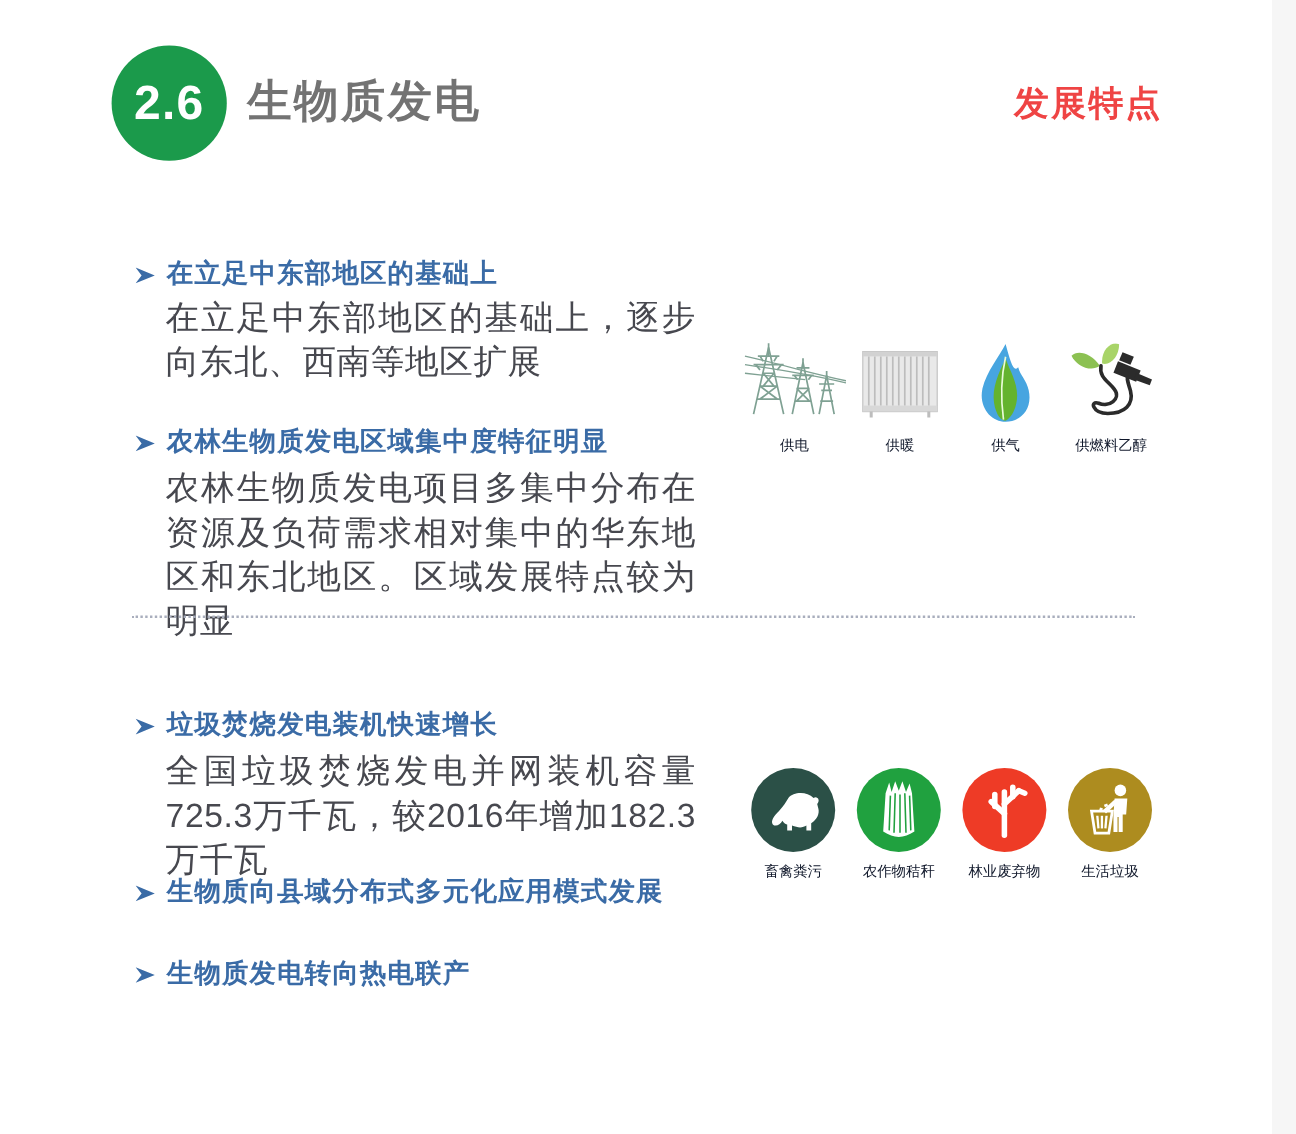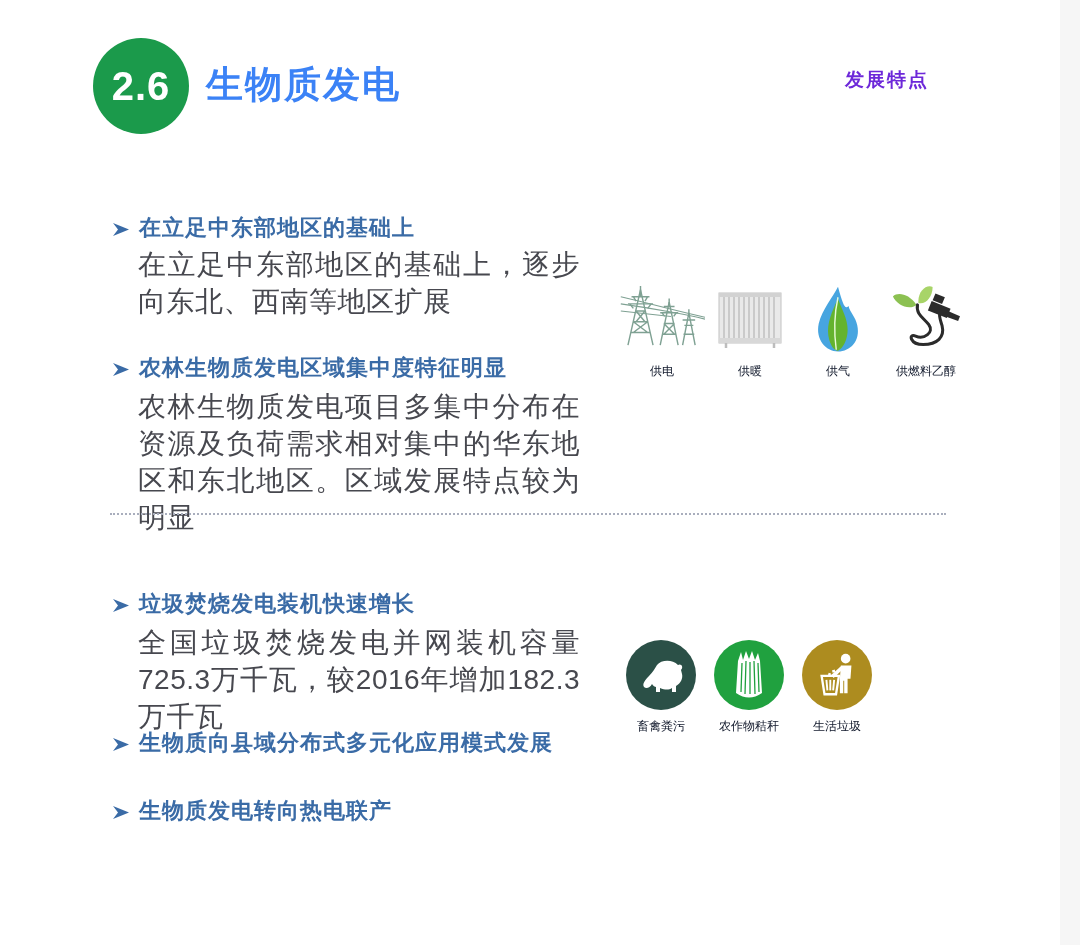--- a/index.html
+++ b/index.html
@@ -10,25 +10,25 @@
   
   .section-circle {
     position: absolute; left: 93px; top: 38px;
     width: 96px; height: 96px; border-radius: 50%;
     background: #1b9a4b; color: #ffffff;
     display: flex; align-items: center; justify-content: center;
     font-size: 40px; font-weight: bold; letter-spacing: 1px;
   }
   .page-title {
     position: absolute; left: 206px; top: 60px;
-    font-size: 37px; font-weight: bold; color: #3b82f6; letter-spacing: 2px;
+    font-size: 37px; font-weight: bold; color: #737373; letter-spacing: 2px;
   }
   .page-subtitle {
     position: absolute; left: 845px; top: 67px;
-    font-size: 19px; font-weight: bold; color: #6d28d9; letter-spacing: 2px; font-family: Liberation Serif, serif;
+    font-size: 29px; font-weight: bold; color: #ef4444; letter-spacing: 2px; font-family: Liberation Serif, serif;
   }
 
   
   .bullet-heading {
     position: absolute; left: 113px;
     display: flex; align-items: center; gap: 9px;
     color: #3a6ba6; font-size: 22px; font-weight: bold; letter-spacing: 1px;
     white-space: nowrap;
   }
   .bullet-heading .arrow { flex: 0 0 auto; display: inline-flex; margin-top: 2px; }
@@ -227,20 +227,35 @@
               <line x1="25" y1="13" x2="25" y2="45"></line>
               <line x1="29" y1="12" x2="30" y2="45"></line>
               <line x1="33" y1="14" x2="34" y2="43"></line>
             </g>
           </svg>
         </div>
       </div>
       <div class="icon-label">农作物秸秆</div>
     </div>
 
+    <div class="icon-cell">
+      <div class="icon-art">
+        <div class="circle-badge" style="background:#ee3b26">
+          <svg width="48" height="50" viewBox="0 0 48 50" stroke="#ffffff" stroke-width="4.6" stroke-linecap="round" fill="none">
+            <path d="M24 46 L24 10"></path>
+            <path d="M24 28 L13 18"></path>
+            <path d="M16 22 L16 12"></path>
+            <path d="M24 20 L36 9"></path>
+            <path d="M31 14 L31 6"></path>
+            <path d="M36 9 L41 11"></path>
+          </svg>
+        </div>
+      </div>
+      <div class="icon-label">林业废弃物</div>
+    </div>
 
     <div class="icon-cell">
       <div class="icon-art">
         <div class="circle-badge" style="background:#ad8c1f">
           <svg width="50" height="50" viewBox="0 0 52 52" fill="#ffffff">
             <circle cx="35" cy="9" r="5"></circle>
             <path d="M30 16 L41 16 L40 30 L37 30 L37 45 L33.5 45 L33.5 32 L32.5 32 L32.5 45 L29 45 L29 30 Z"></path>
             <path d="M30 17 L20 26 L22.5 29 L31 21 Z"></path>
             <rect x="21" y="21" width="3" height="2.4" transform="rotate(-20 22 22)"></rect>
             <rect x="17" y="24" width="2.6" height="2.2" transform="rotate(15 18 25)"></rect>

